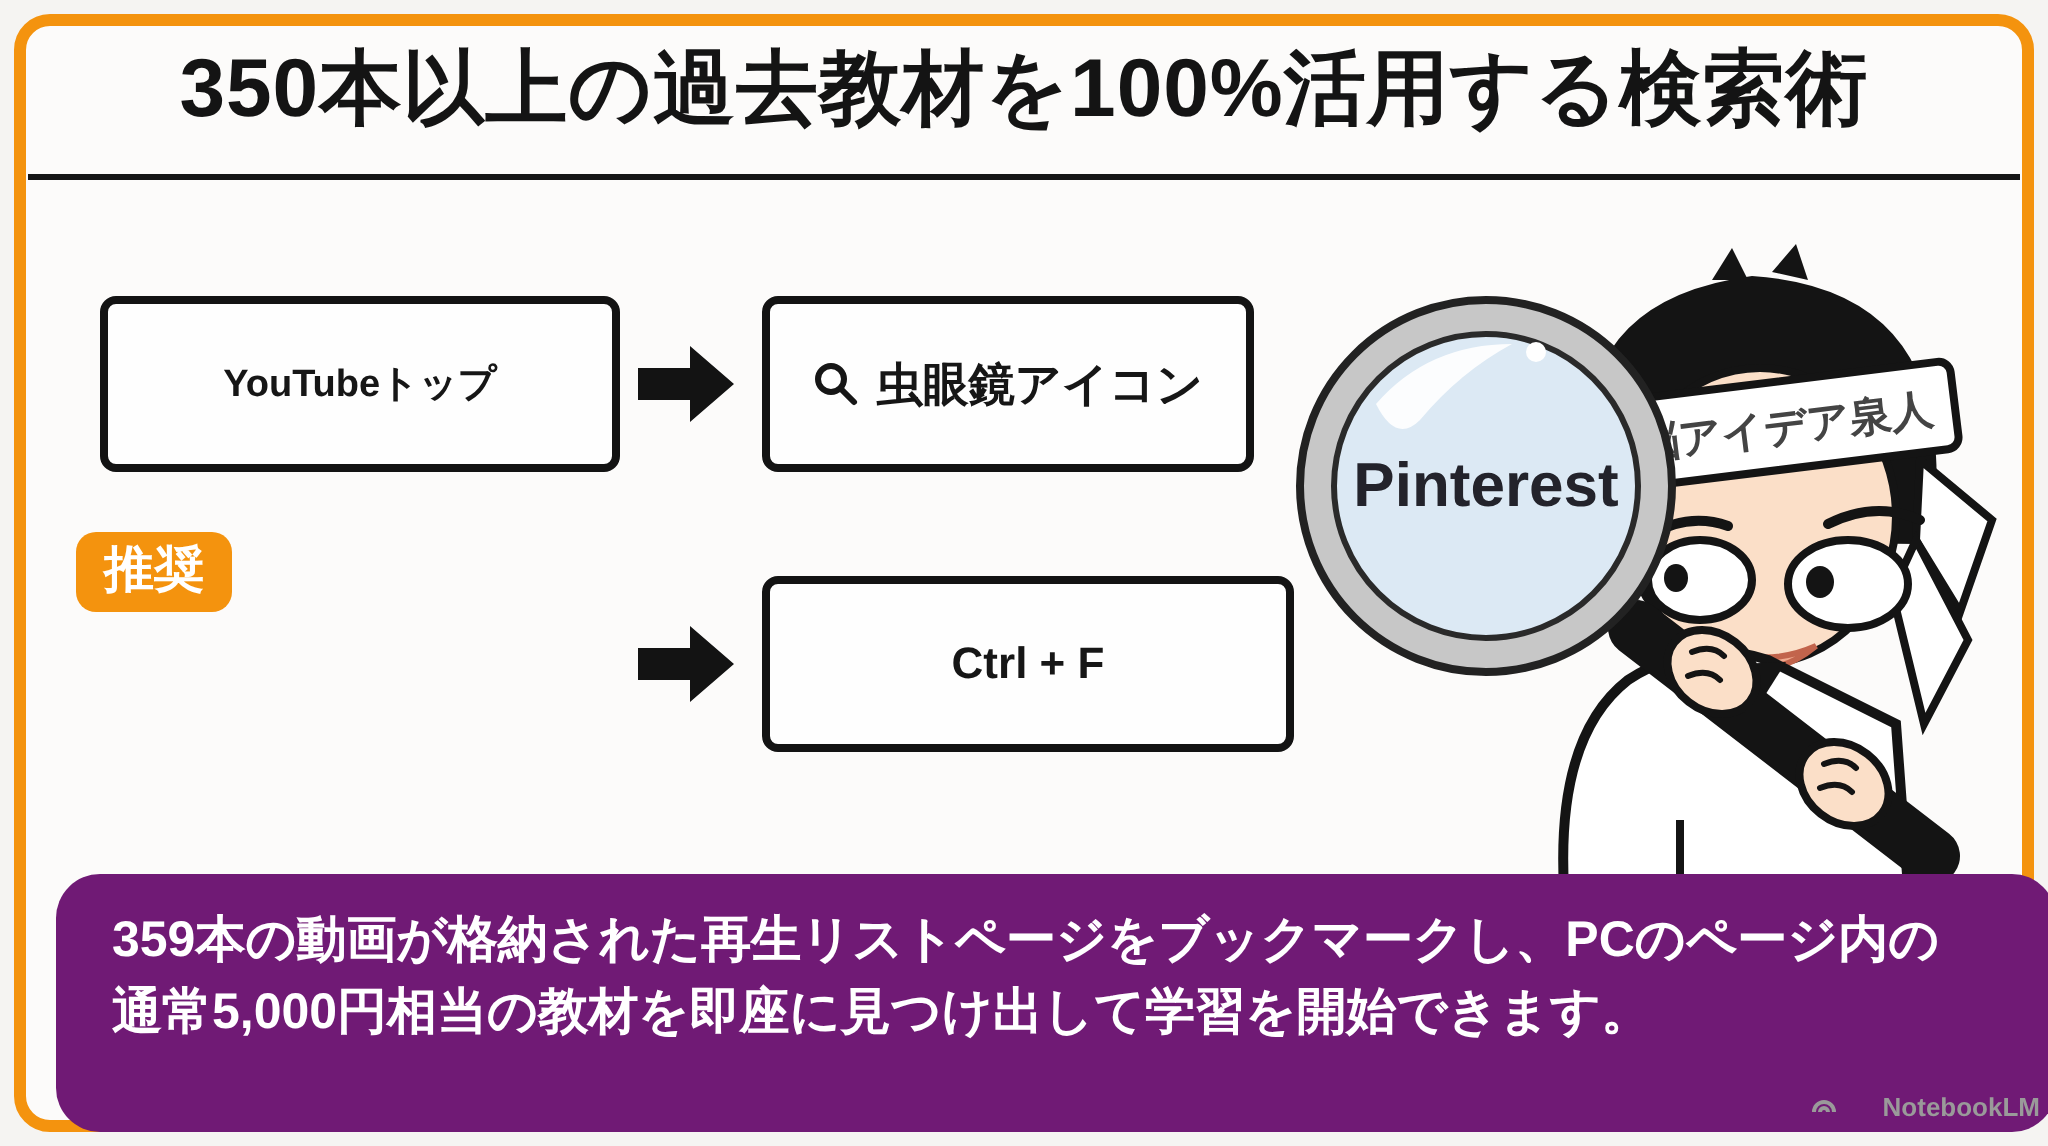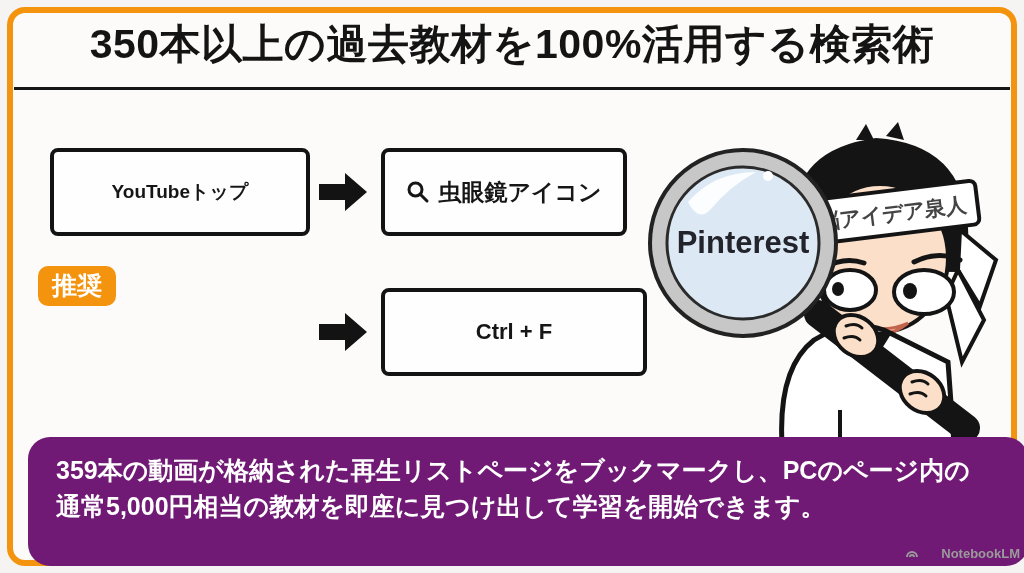--- a/index.html
+++ b/index.html
@@ -44,21 +44,21 @@
   .illustration{position:absolute;left:618px;top:110px;width:402px;height:334px;}
   .footer-panel{
     position:absolute;left:28px;top:437px;width:1000px;height:129px;
     background:#701a75;border-radius:22px;box-sizing:border-box;
     padding:15px 24px 0 28px;color:#ffffff;
   }
   .footer-line{
     font-size:25px;font-weight:bold;line-height:36px;white-space:nowrap;
   }
   .watermark{
-    position:absolute;right:8px;bottom:5px;display:flex;align-items:center;gap:22px;
+    position:absolute;right:8px;bottom:5px;display:flex;align-items:flex-start;gap:22px;
     color:#9a9a9a;font-size:13px;font-weight:bold;
   }
 </style>
 </head>
 <body>
 
 <div class="stage">
 
   <div class="card"></div>
 

